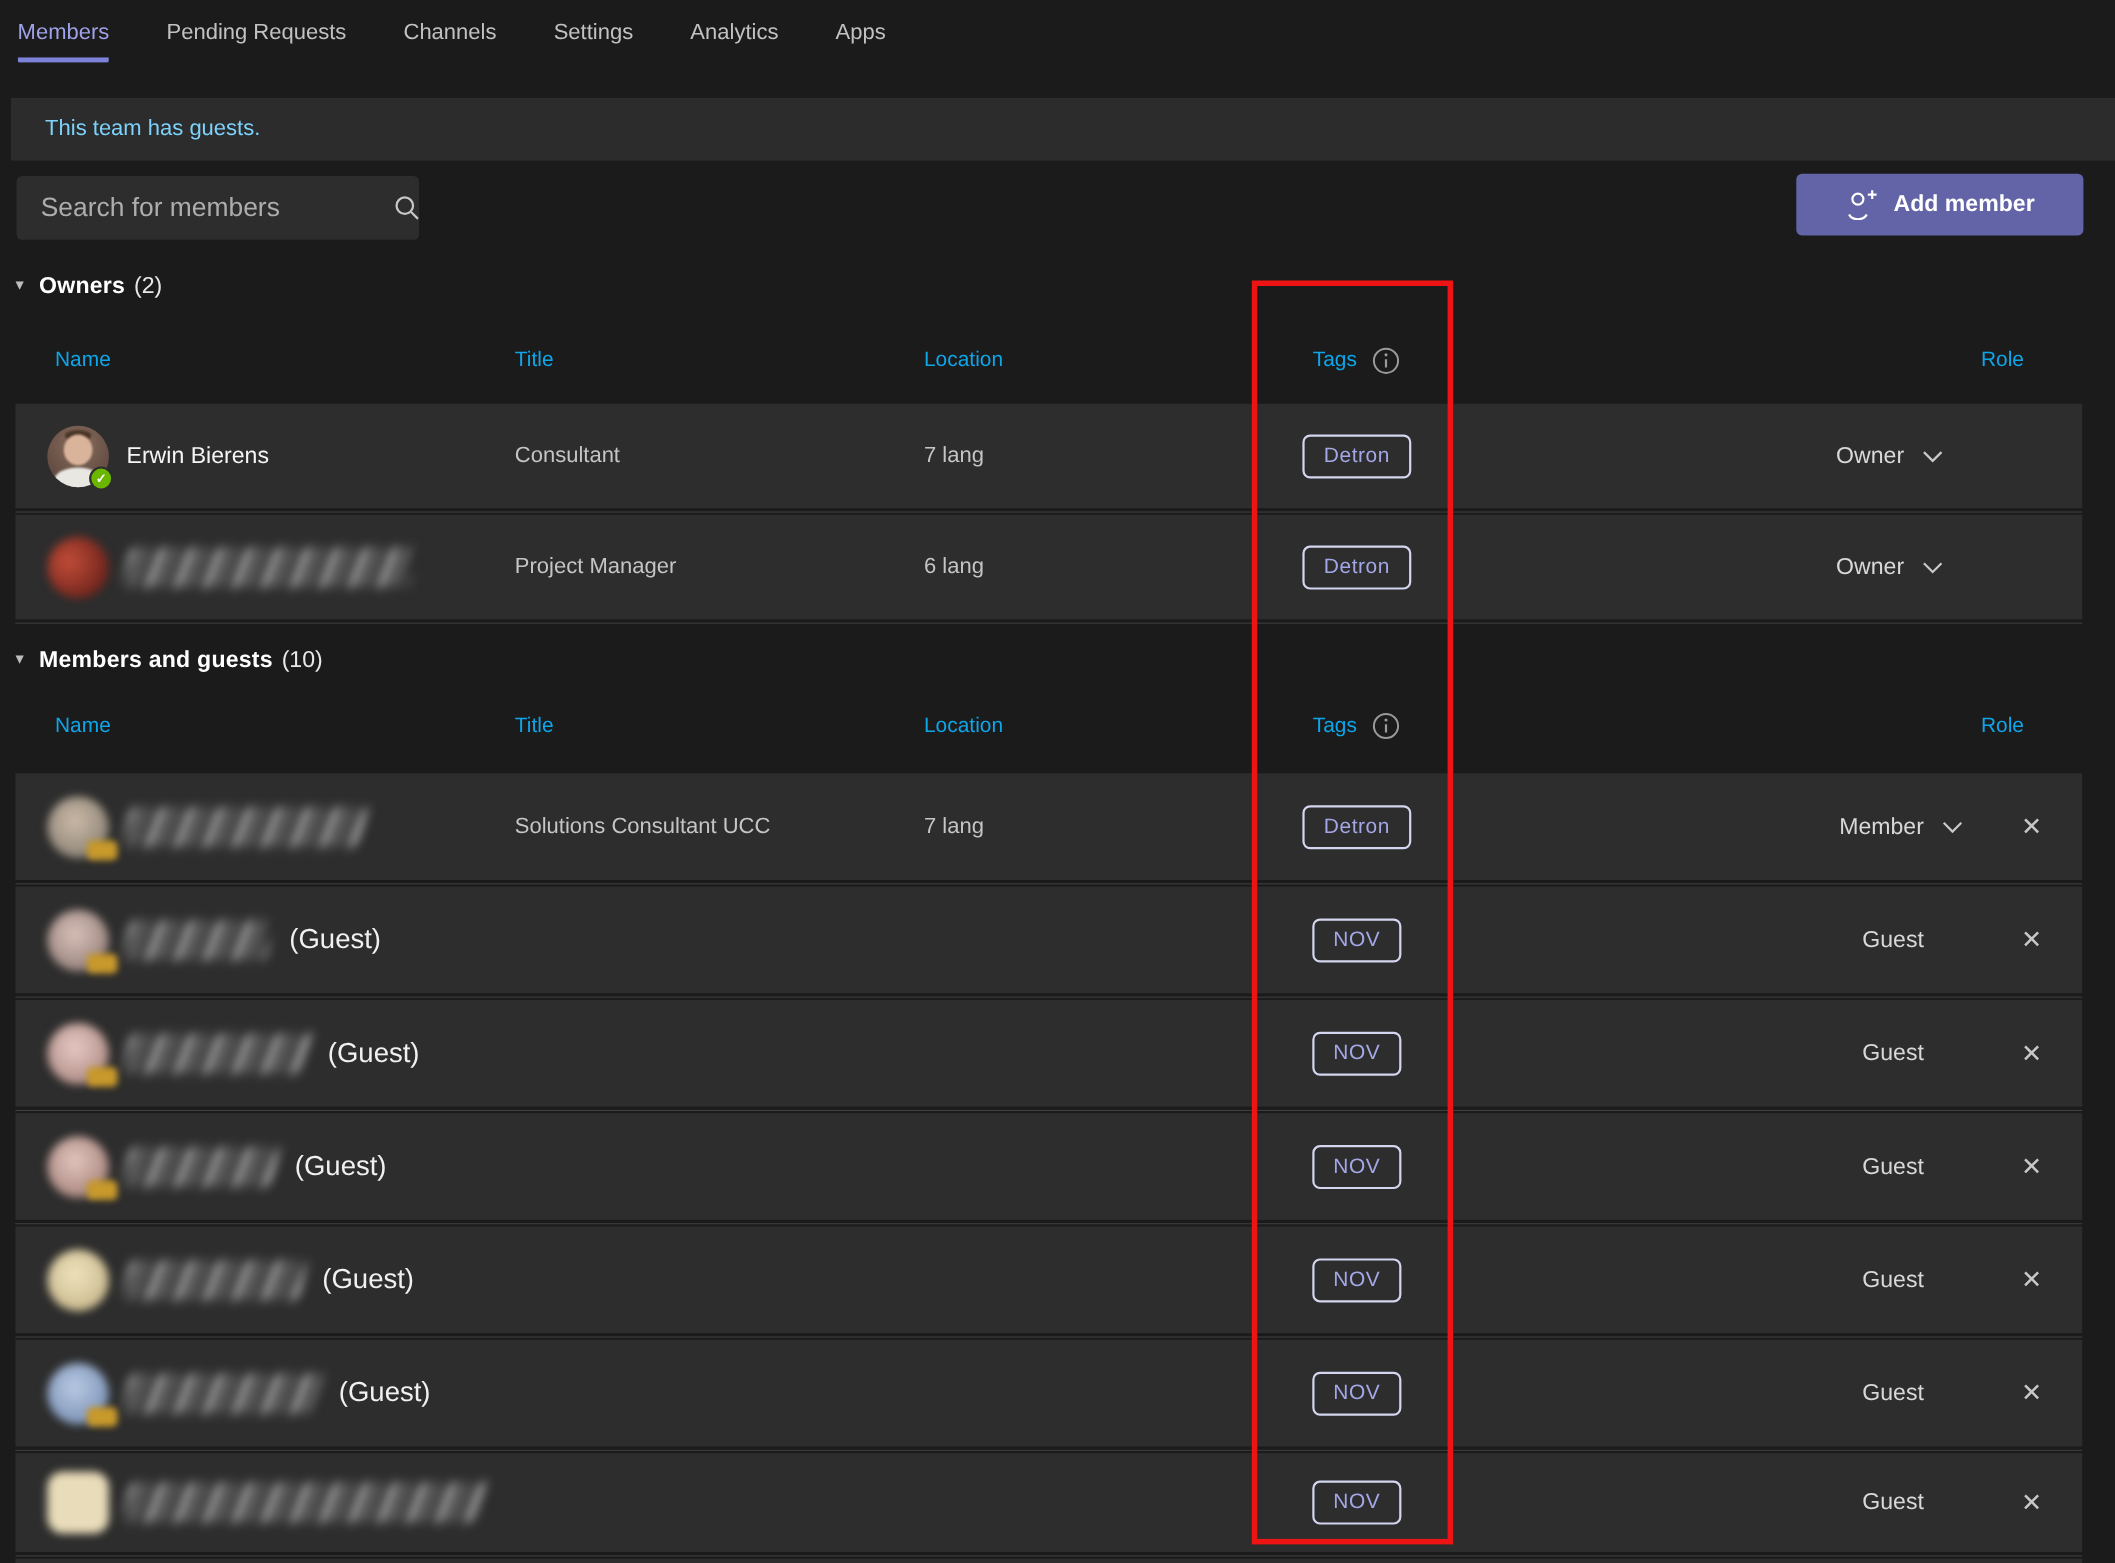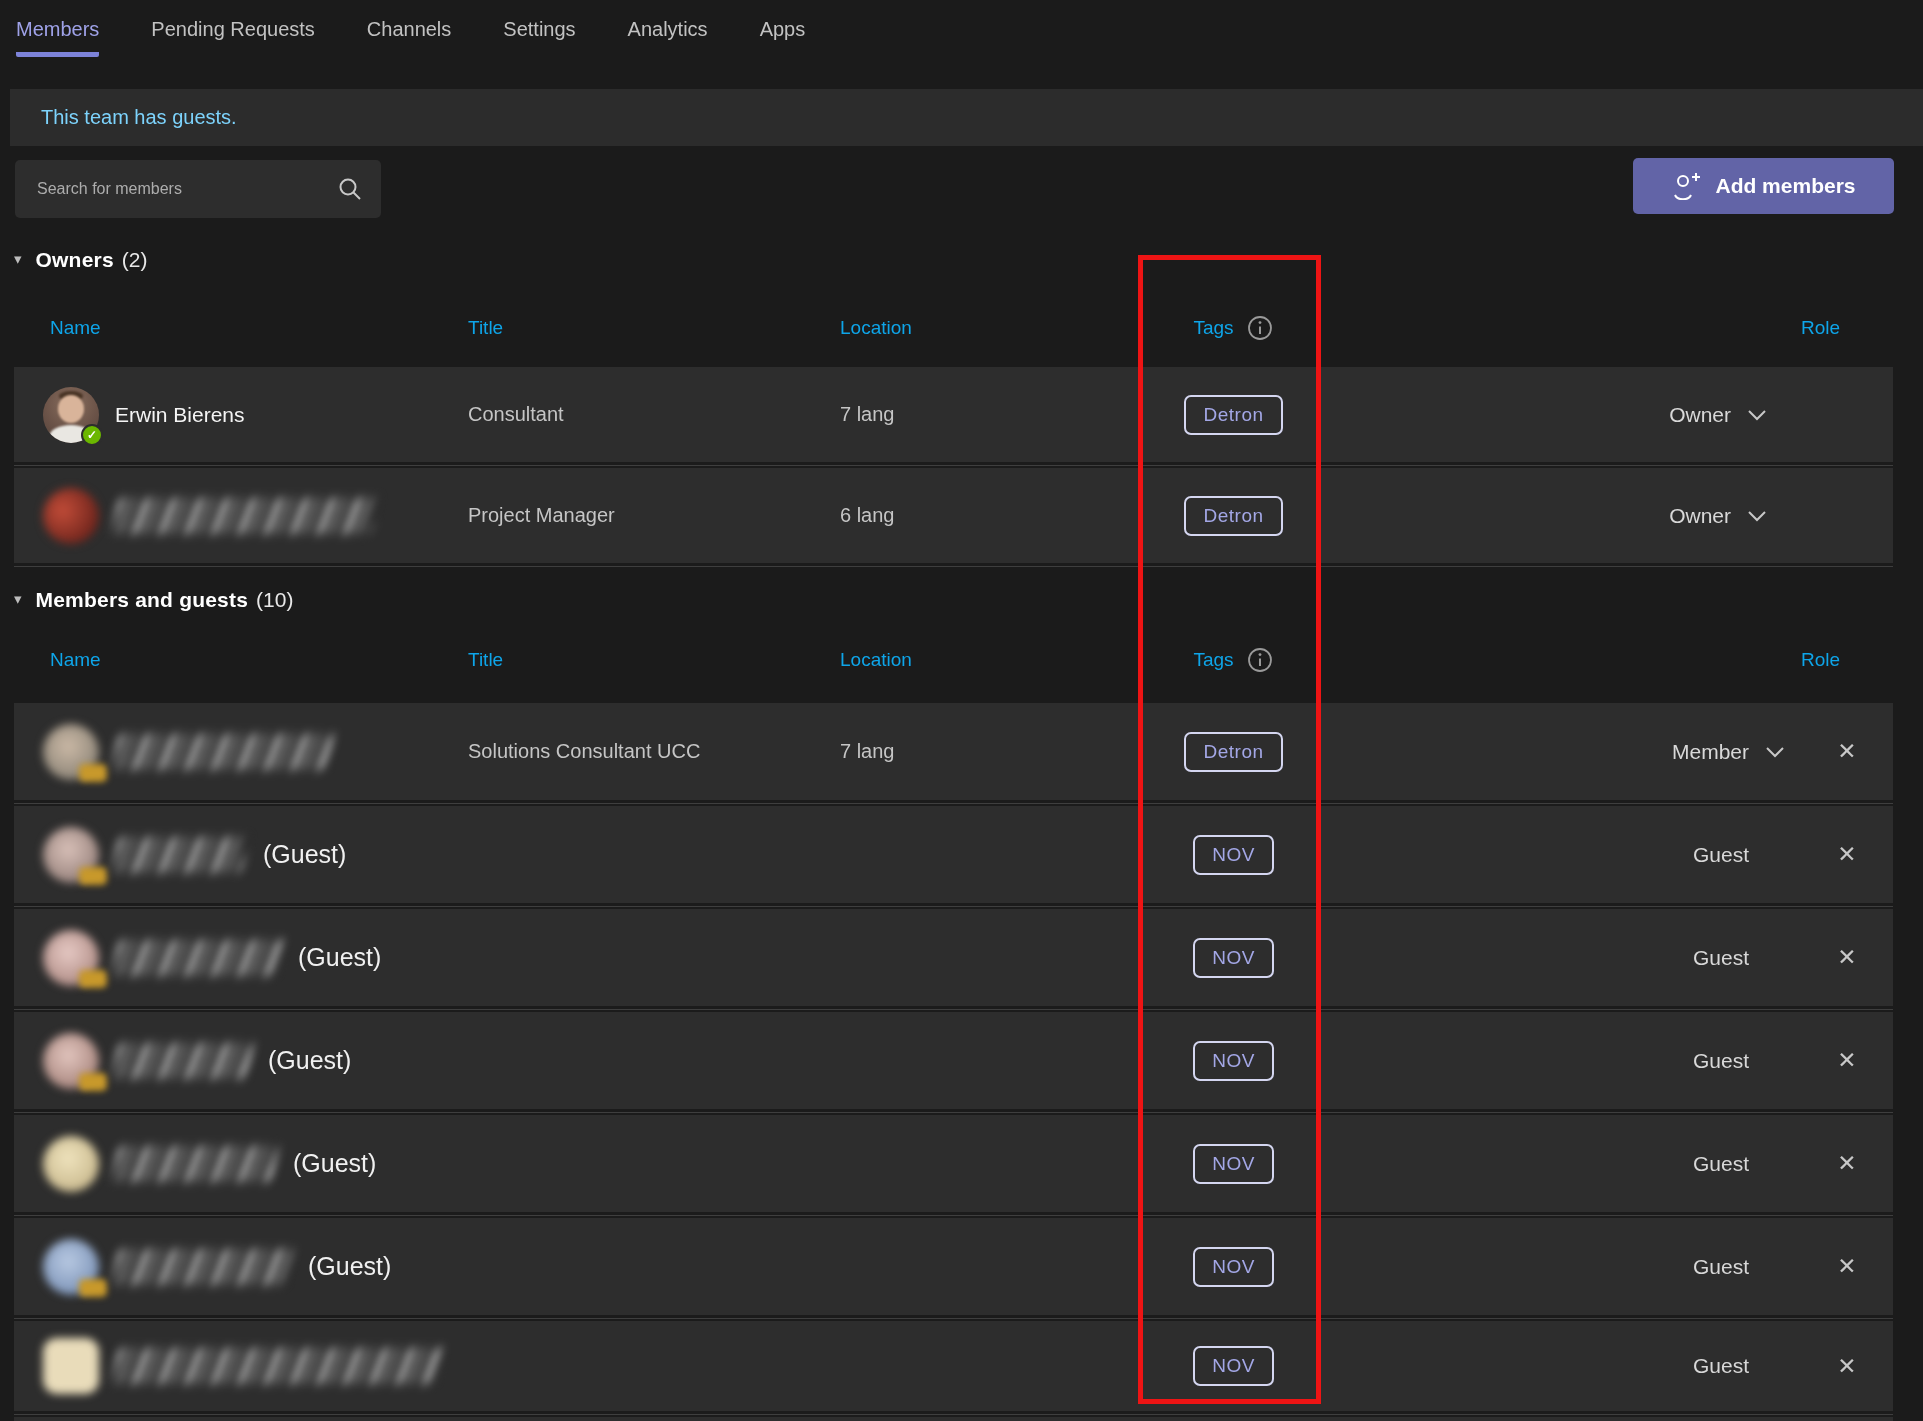--- a/index.html
+++ b/index.html
@@ -11,21 +11,21 @@
     color:#d6d6d6;
   }
   
   .nav{position:absolute;top:0;left:0;right:0;height:64px;display:flex;gap:52px;align-items:flex-start;padding:16px 0 0 16px;background:#1b1b1b;}
   .tab{font-size:20px;color:#c2c2c2;padding-bottom:10px;cursor:pointer;line-height:26px;}
   .tab.active{color:#9fa2e8;border-bottom:5px solid #7d83d9;border-radius:0 0 2px 2px;}
   
   .banner{position:absolute;top:89px;left:10px;right:0;height:57px;background:#2c2c2c;display:flex;align-items:center;padding-left:31px;font-size:20px;color:#7dd3fc;}
   
   .search{position:absolute;top:160px;left:15px;width:366px;height:58px;background:#2d2d2d;border-radius:5px;display:flex;align-items:center;}
-  .search input{flex:1;background:transparent;border:none;outline:none;color:#c9c9c9;font-size:16px;padding:0 10px 0 22px;font-family:"Liberation Sans",sans-serif;}
+  .search input{flex:1;background:transparent;border:none;outline:none;color:#c9c9c9;font-size:24px;padding:0 10px 0 22px;font-family:"Liberation Sans",sans-serif;}
   .search input::placeholder{color:#adadad;}
   .search .mag{margin-right:18px;flex:0 0 auto;}
   .add-btn{position:absolute;top:158px;left:1633px;width:261px;height:56px;background:#6264a7;border:none;border-radius:5px;display:flex;align-items:center;justify-content:center;gap:14px;color:#fff;font-size:21px;font-weight:bold;cursor:pointer;font-family:"Liberation Sans",sans-serif;}
   
   .sec-title{position:absolute;left:14px;display:flex;align-items:center;gap:14px;color:#fff;cursor:pointer;}
   .sec-title .tri{color:#bdbdbd;font-size:15px;transform:translateY(-1px);}
   .sec-title .t{font-size:21px;font-weight:bold;letter-spacing:.2px;}
   .sec-title .c{font-size:21px;font-weight:normal;color:#e8e8e8;margin-left:-6px;}
   
   .grid{position:absolute;left:14px;width:1879px;display:grid;grid-template-columns:425px 372px 320px 185px 1fr;align-items:center;}
@@ -104,21 +104,21 @@
 
   <button class="add-btn">
     <span class="icon">
       <svg width="30" height="28" viewBox="0 0 30 28">
           <circle cx="12" cy="9" r="5" fill="none" stroke="#fff" stroke-width="2"></circle>
           <path d="M4 23 a8.5 6.5 0 0 0 16 0" fill="none" stroke="#fff" stroke-width="2"></path>
           <line x1="21" y1="5" x2="29" y2="5" stroke="#fff" stroke-width="2"></line>
           <line x1="25" y1="1" x2="25" y2="9" stroke="#fff" stroke-width="2"></line>
         </svg>
     </span>
-    <span>Add members</span>
+    <span>Add member</span>
   </button>
 
   <div class="sec-title" style="top:248px;">
     <span class="tri">▾</span>
     <span class="t">Owners</span>
     <span class="c">(2)</span>
   </div>
 
   <div class="grid colheader" style="top:298px;">
     <div class="h-name">Name</div>

